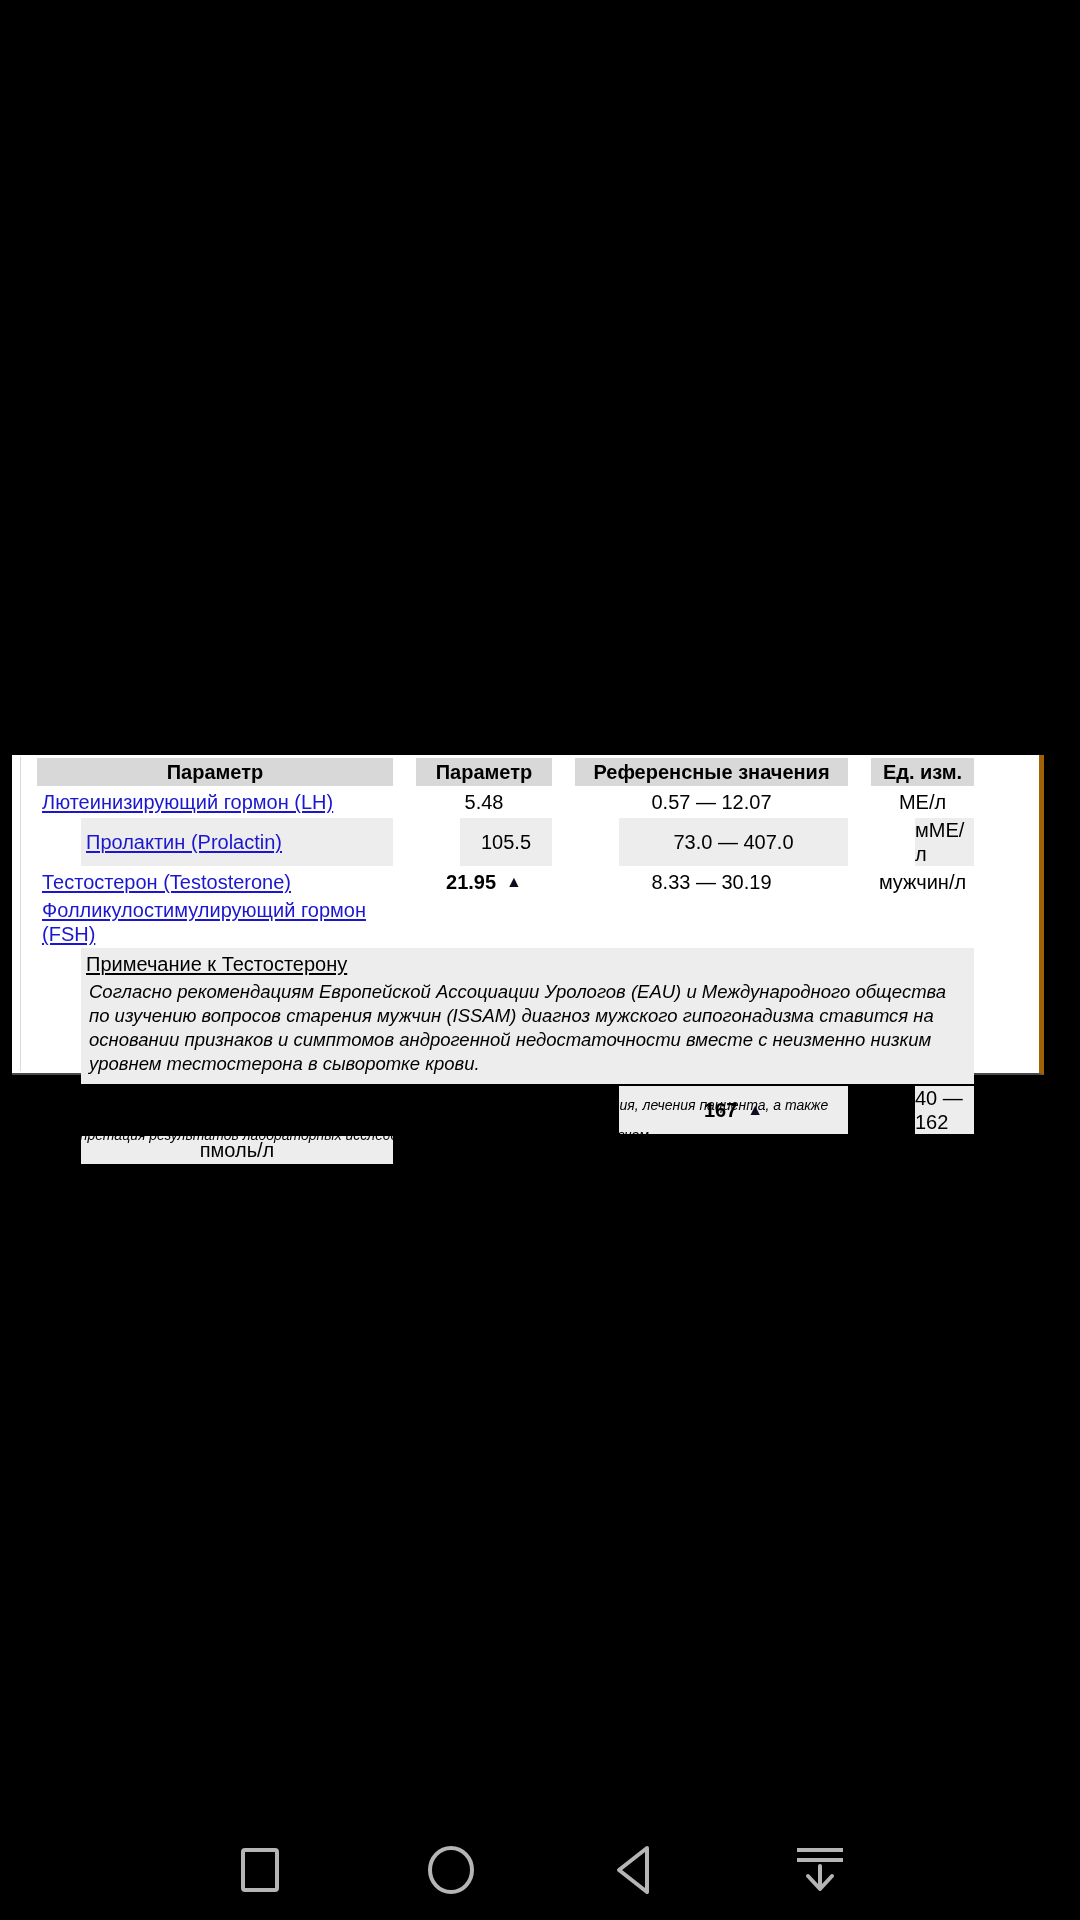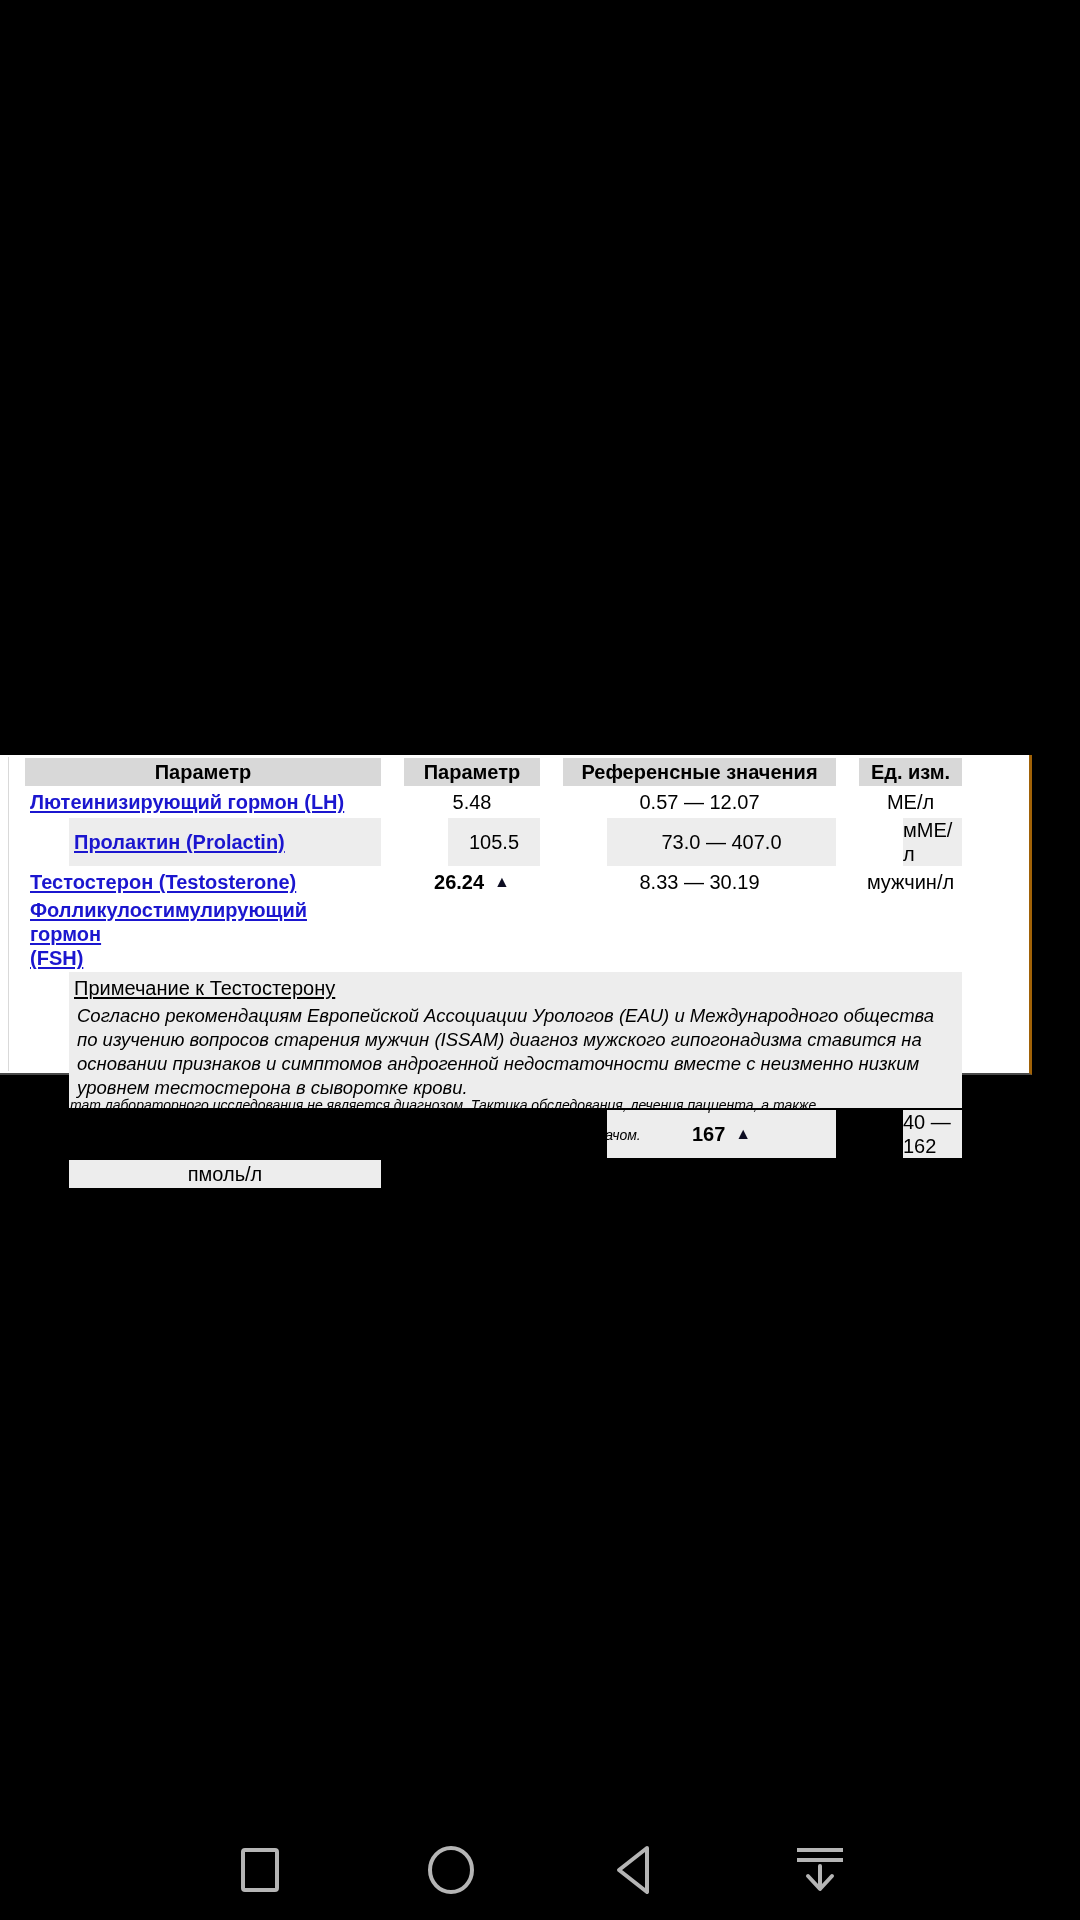--- a/index.html
+++ b/index.html
@@ -11,24 +11,24 @@
     overflow: hidden;
   }
   .screen {
     position: absolute; inset: 0;
     background: var(--screen-bg, #000);
   }
 
   
   .document {
     position: absolute;
-    left: 0; top: 755px;
+    left: 12px; top: 755px;
     width: 1032px; height: 320px;
     background: var(--page-bg, #fff);
-    border-right: 3px solid #a16207;
+    border-right: 5px solid #a16207;
     border-bottom: 2px solid #4a4a4a;
   }
   .document::before {
     content: "";
     position: absolute;
     left: 8px; top: 2px; bottom: 2px;
     width: 1px;
     background: #d9d9d9;
   }
 
@@ -59,21 +59,20 @@
   .cell.c-name {
     justify-content: flex-start;
     text-align: left;
     padding-left: 5px;
   }
   a.param-link {
     color: var(--link-color, #1b16cf);
     text-decoration: underline;
     text-underline-offset: 2px;
     cursor: pointer;
-    font-weight: bold;
   }
   .cell .flag {
     font-size: 16px;
     margin-left: 10px;
     color: var(--flag-color, #0d0d22);
   }
   .cell.bold-result { font-weight: bold; }
 
   .cell.note-cell {
     grid-column: 1 / -1;
@@ -157,21 +156,21 @@
         </div>
         <div class="cell c-result shaded">
           <span>105.5</span>
         </div>
         <div class="cell c-range shaded">73.0 — 407.0</div>
         <div class="cell c-unit shaded">мМЕ/л</div>
         <div class="cell c-name">
           <a class="param-link">Тестостерон (Testosterone)</a>
         </div>
         <div class="cell c-result bold-result">
-          <span>26.24</span>
+          <span>21.95</span>
           <span class="flag">▲</span>
         </div>
         <div class="cell c-range">8.33 — 30.19</div>
         <div class="cell c-unit">мужчин/л</div>
         <div class="cell c-name">
           <a class="param-link">Фолликулостимулирующий гормон<br> (FSH)</a>
         </div>
         <div class="cell note-cell shaded">
           <div class="note-title">Примечание к Тестостерону</div>
           <div class="note-body">Согласно рекомендациям Европейской Ассоциации Урологов (EAU) и Международного общества по изучению вопросов старения мужчин (ISSAM) диагноз мужского гипогонадизма ставится на основании признаков и симптомов  андрогенной недостаточности вместе с неизменно низким уровнем тестостерона в сыворотке крови.</div>

